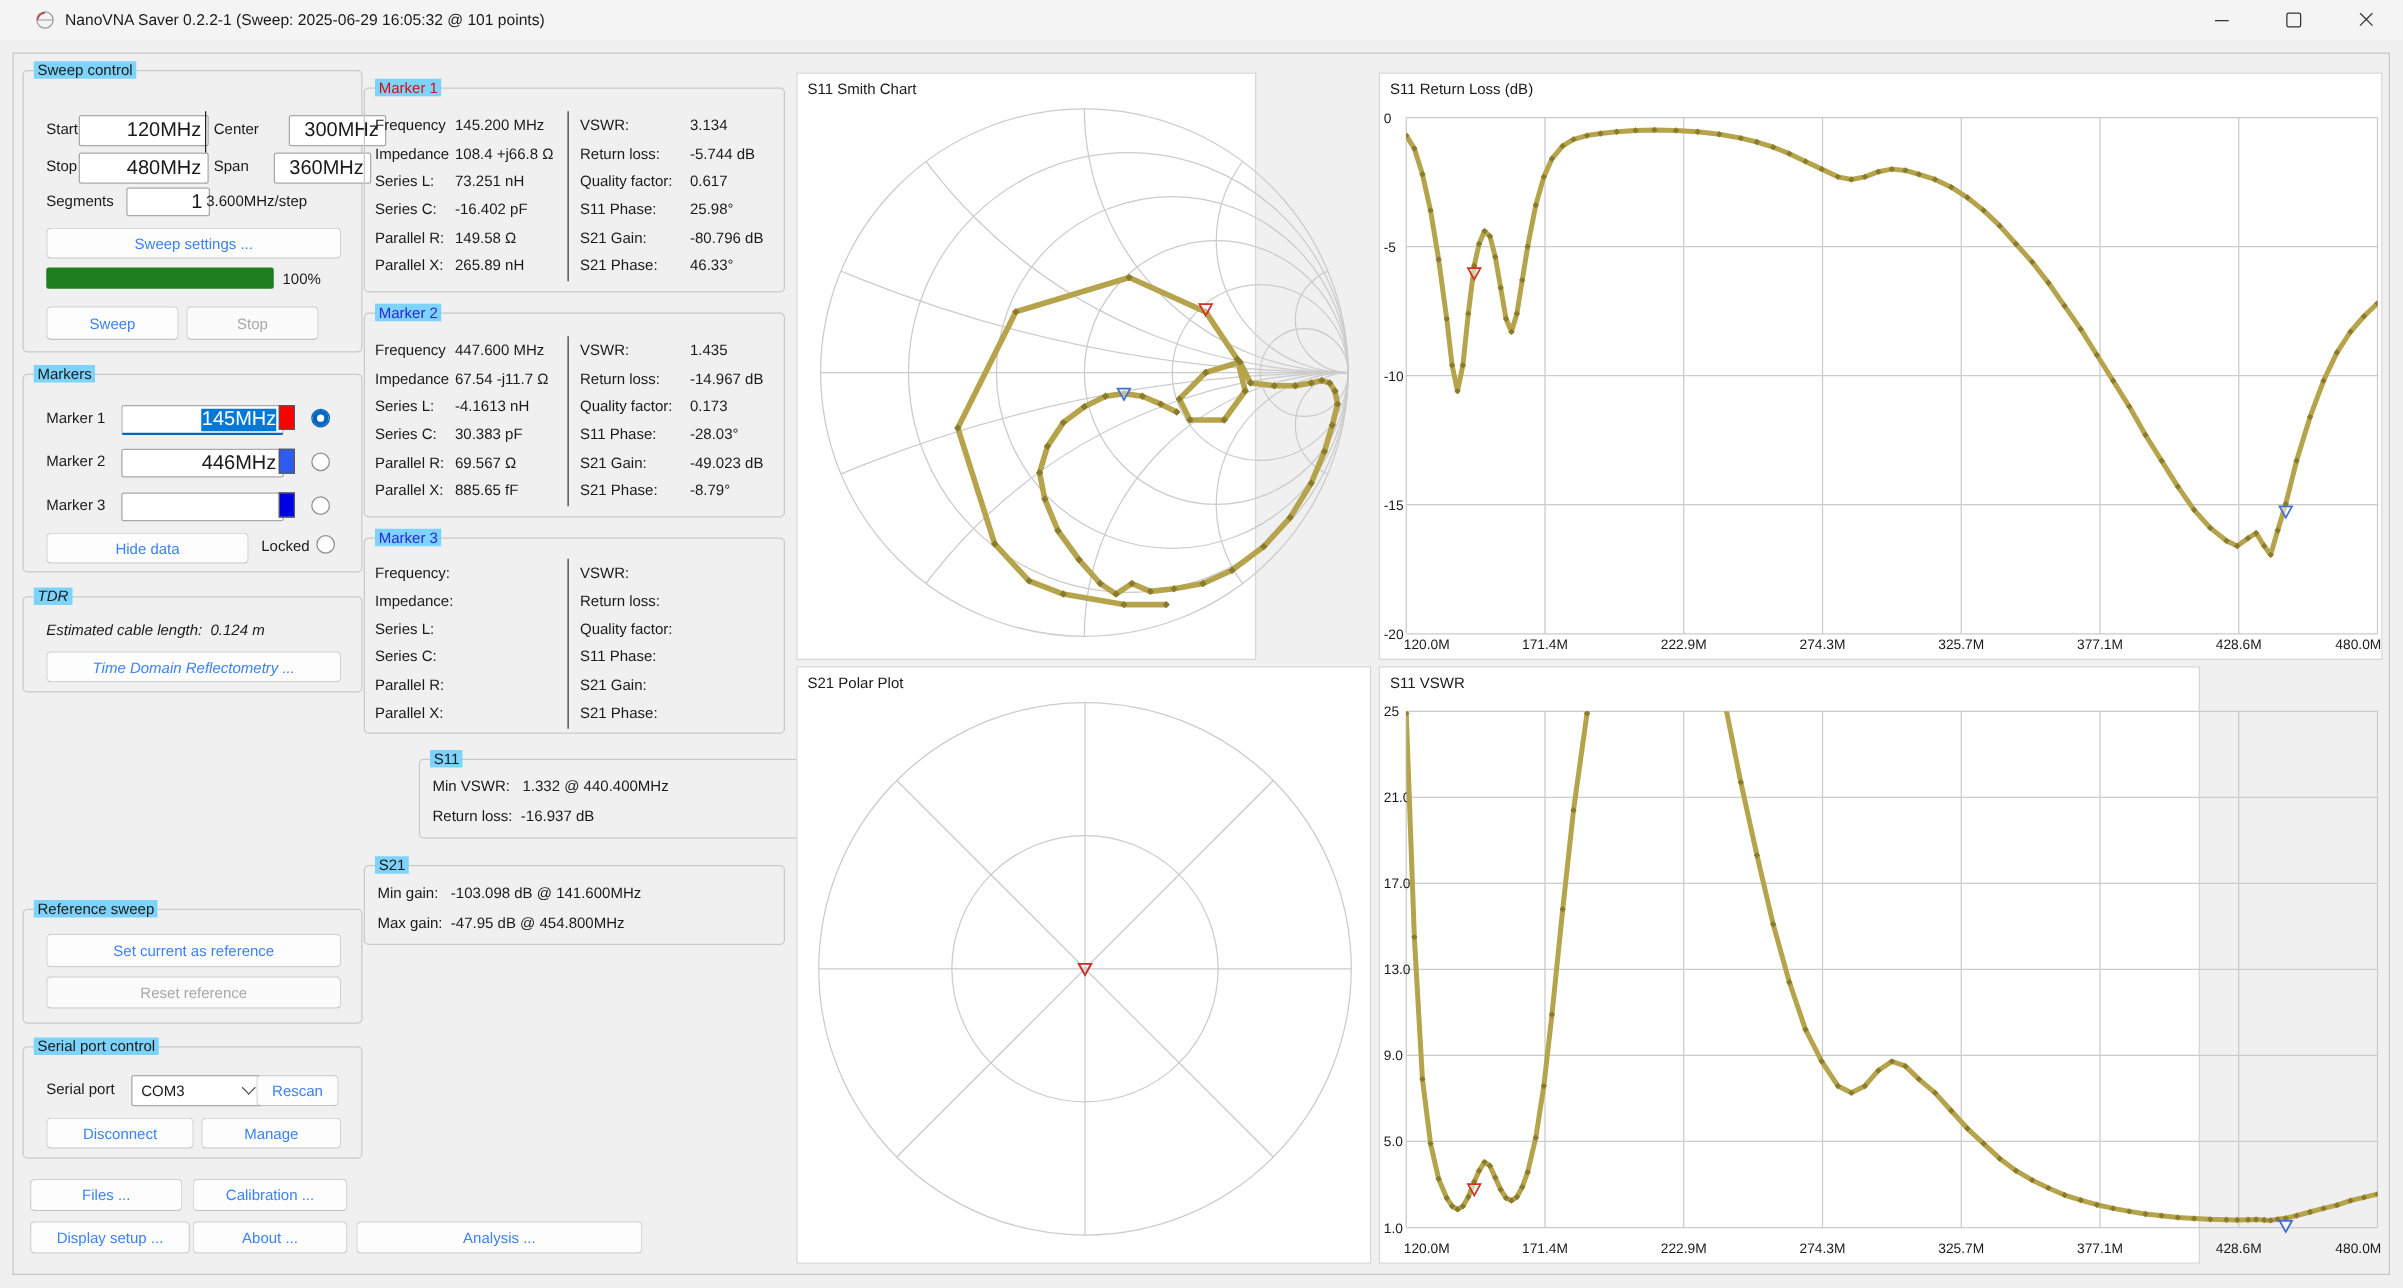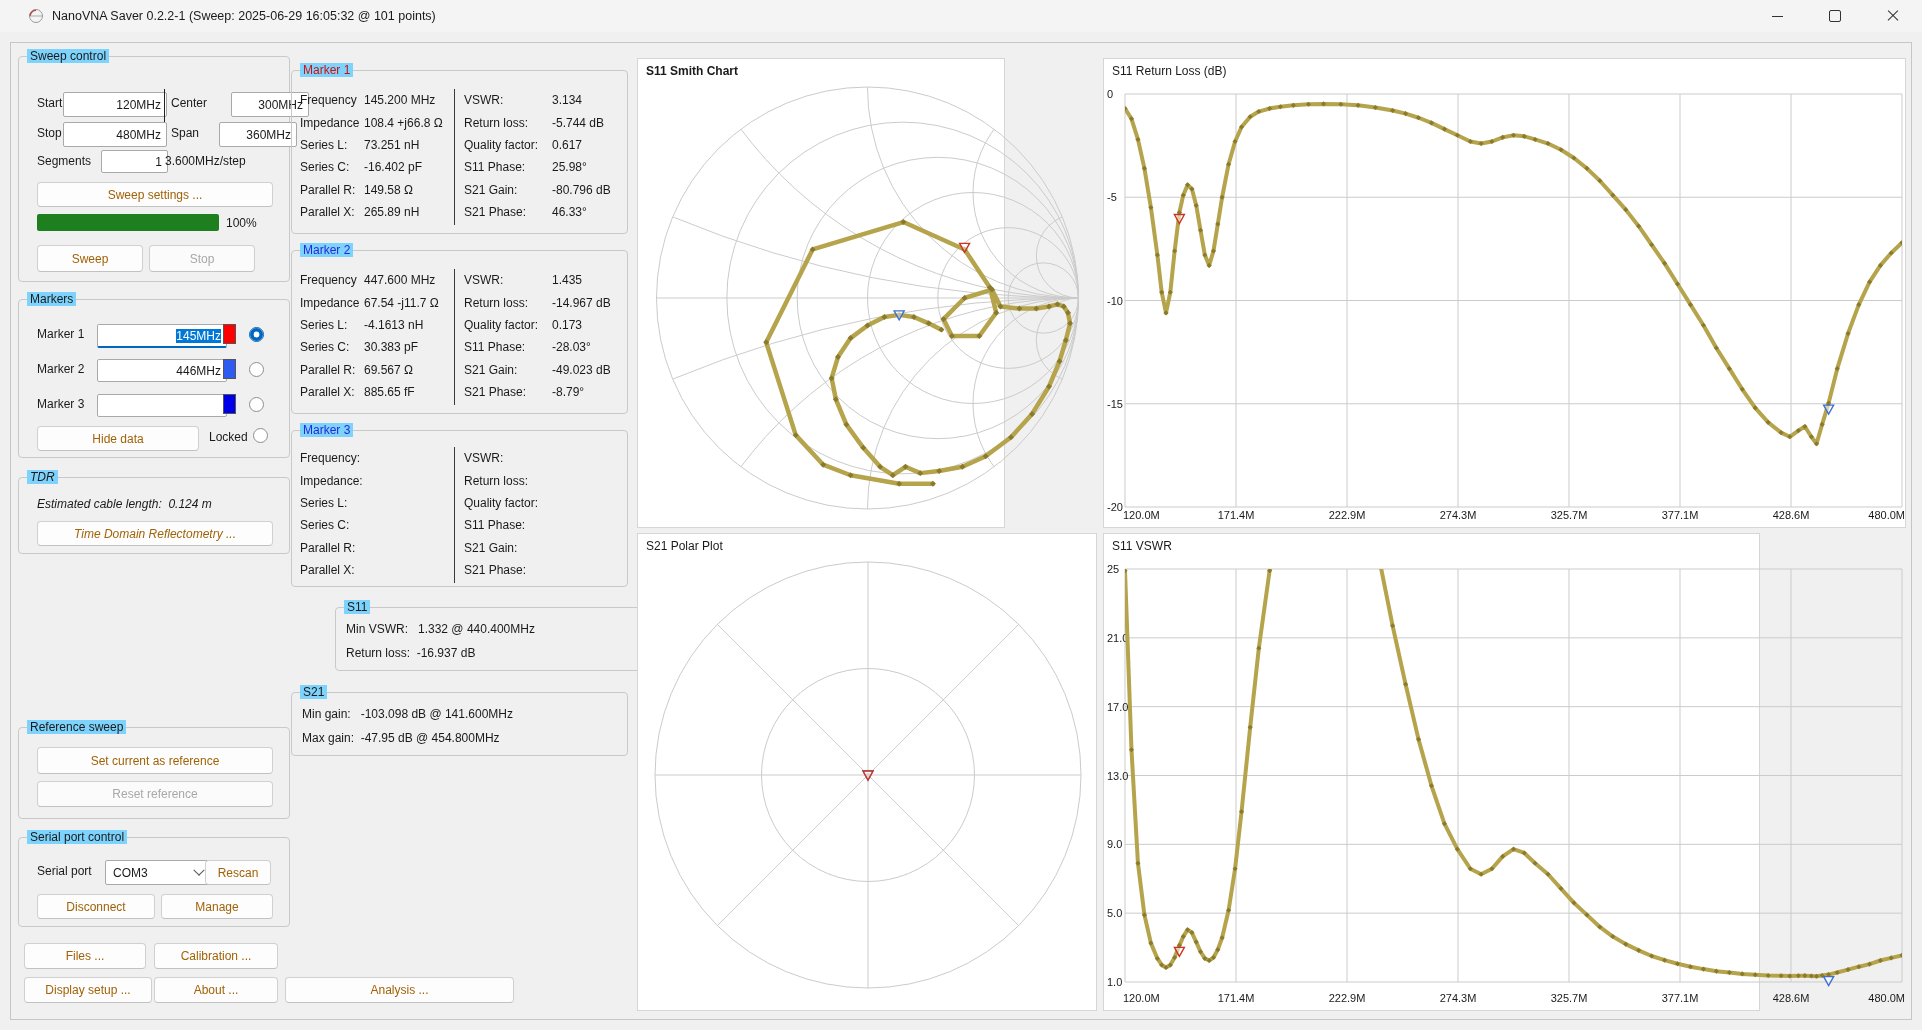--- a/index.html
+++ b/index.html
@@ -17,25 +17,25 @@
   .closex i:first-child{transform:rotate(45deg);}
   .closex i:last-child{transform:rotate(-45deg);}
   
   .frame{left:10px;top:42px;width:1900px;height:976px;border:1px solid #c6c6c6;pointer-events:none;}
   
   .group{border:1px solid #c9c9c9;border-radius:4px;}
   .gtitle{position:absolute;top:-8px;left:8px;background:#7dd3fc;padding:0 3px;font-size:12px;line-height:14px;white-space:pre;}
   .lbl{white-space:pre;}
   
   .btn{display:flex;align-items:center;justify-content:center;background:#fdfdfd;border:1px solid #d0d0d0;
-       border-bottom-color:#c2c2c2;border-radius:4px;font-size:12px;color:#a16207;white-space:pre;}
+       border-bottom-color:#c2c2c2;border-radius:4px;font-size:12px;color:#3b82f6;white-space:pre;}
   .btn.disabled{color:#a8a8a8;background:#fbfbfb;}
   
   .input{background:#fff;border:1px solid #a9a9a9;border-radius:2px;display:flex;align-items:center;
-         justify-content:flex-end;padding:0 5px;font-size:12px;white-space:pre;}
+         justify-content:flex-end;padding:0 5px;font-size:16px;white-space:pre;}
   .input.focused{border-bottom:2px solid #0067c0;text-align:center;}
   .sel{background:#0078d7;color:#fff;}
   .combo{background:#fff;border:1px solid #a9a9a9;border-radius:2px;display:flex;align-items:center;
          justify-content:space-between;padding:0 7px;font-size:12px;}
   .chev{width:7px;height:7px;border-right:1.4px solid #555;border-bottom:1.4px solid #555;transform:rotate(45deg) translate(-2px,-2px);}
   
   .radio{width:15px;height:15px;border-radius:50%;border:1px solid #8f8f8f;background:#fff;box-sizing:border-box;}
   .radio.checked{border:1px solid #0061b8;box-shadow:inset 0 0 0 3.6px #0067c0;}
   .swatch{width:13px;height:20px;border:1px solid #555;box-sizing:border-box;}
   .progress{border-radius:2px;}
@@ -320,21 +320,21 @@
   <span class="gtitle">S11</span>
   <span class="abs lbl" style="left:10px;top:14px;">Min VSWR:   1.332 @ 440.400MHz</span>
   <span class="abs lbl" style="left:10px;top:38px;">Return loss:  -16.937 dB</span>
 </div>
 <div class="abs group" style="left:291px;top:692px;width:335px;height:62px;">
   <span class="gtitle">S21</span>
   <span class="abs lbl" style="left:10px;top:14px;">Min gain:   -103.098 dB @ 141.600MHz</span>
   <span class="abs lbl" style="left:10px;top:38px;">Max gain:  -47.95 dB @ 454.800MHz</span>
 </div>
 
-<div class="abs chart-panel" style="left:637px;top:58px;width:368px;height:470px;font-weight:bold;">
+<div class="abs chart-panel" style="left:637px;top:58px;width:368px;height:470px;">
   <div class="chart-title">S11 Smith Chart</div>
 <svg width="458" height="468" viewBox="0 0 458 468">
       <defs>
         <clipPath id="smith-clip">
           <circle cx="229.5" cy="239" r="211"></circle>
         </clipPath>
       </defs>
       <g stroke="#cbcbcb" stroke-width="1" fill="none">
         <circle cx="229.5" cy="239" r="211"></circle>
         <line x1="18.5" y1="239" x2="440.5" y2="239"></line>

